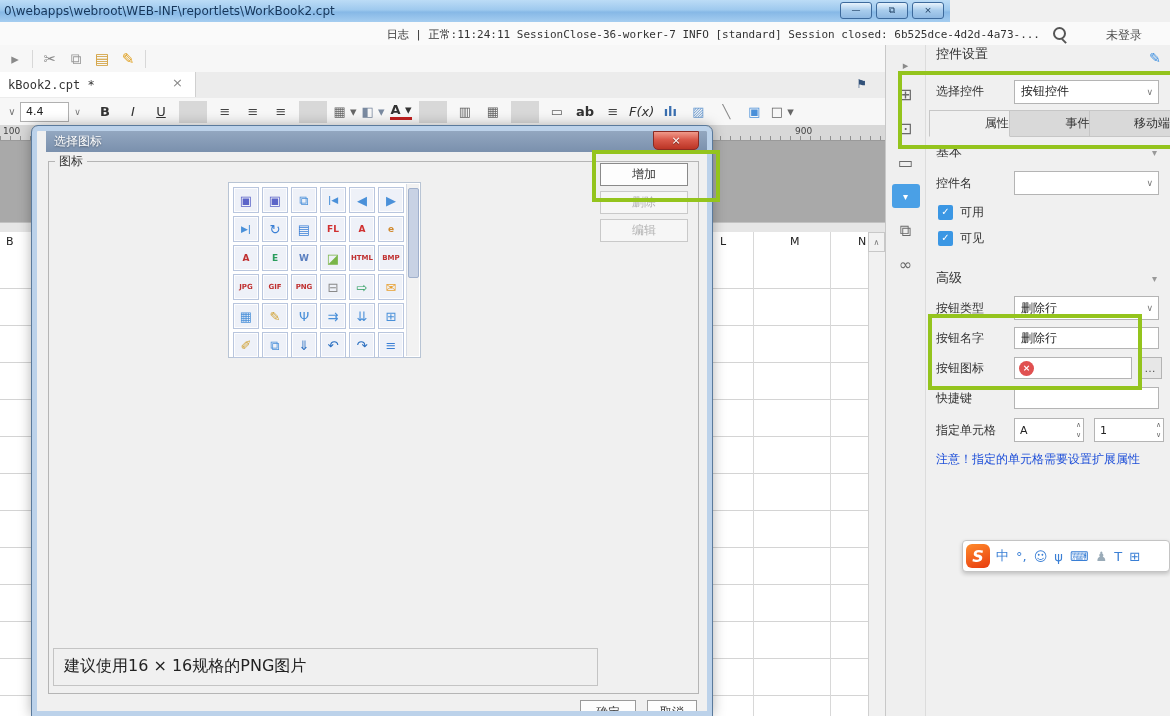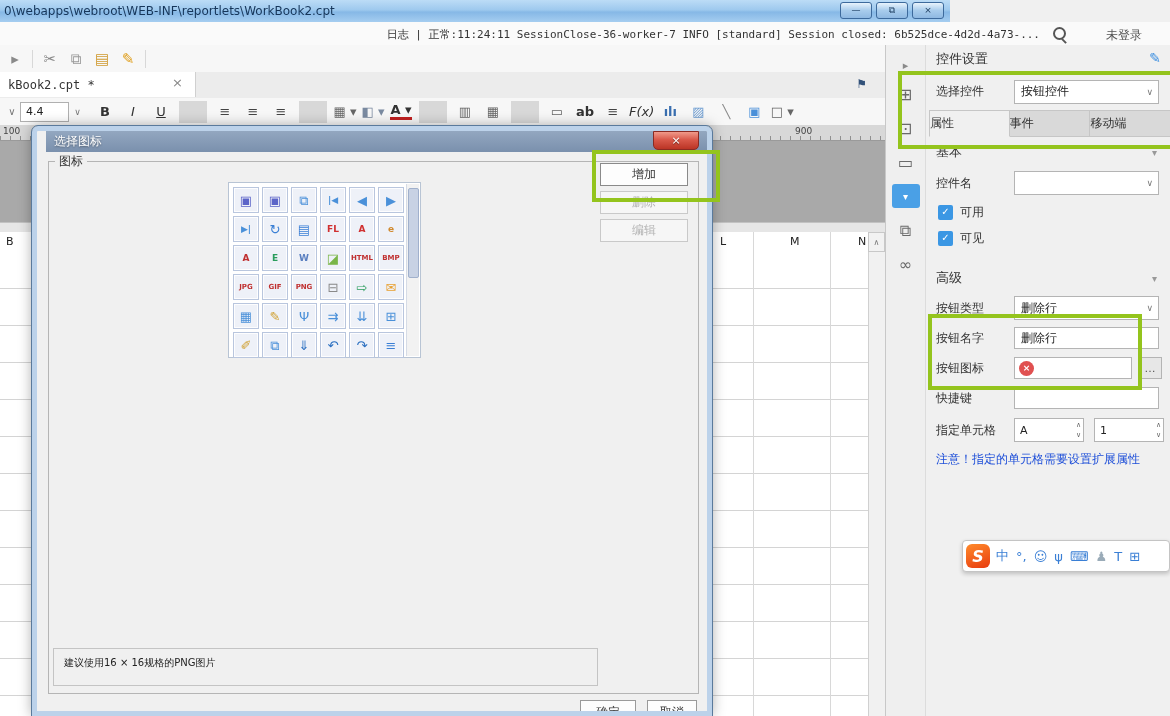--- a/index.html
+++ b/index.html
@@ -81,44 +81,44 @@
     box-shadow:inset 0 0 0 1px #fdfdfe;}
   .icell span{font-size:13px;line-height:1;}
   .icell.tiny span{font-size:7px;font-weight:700;letter-spacing:0;}
   .icell.mid span{font-size:9px;font-weight:700;}
   .ipscroll{position:absolute;right:1px;top:1px;width:12px;height:172px;background:#f2f2f2;border-left:1px solid #d5dbe6;}
   .ipthumb{position:absolute;left:1px;top:4px;width:9px;height:88px;background:#c8d2e4;border:1px solid #a0b0cc;border-radius:2px;}
   .dbtn{position:absolute;left:563px;width:86px;height:21px;background:#fdfdfd;border:1px solid #8a8a8a;
     display:flex;align-items:center;justify-content:center;font-size:12px;color:#333;}
   .dbtn.disabled{border-color:#c9c9c9;color:#b3b3b3;background:#f6f6f6;}
   .hintbox{position:absolute;left:16px;top:496px;width:545px;height:38px;border:1px solid #c4c4c4;box-sizing:border-box;
-    font-size:10px;color:#222;padding:7px 0 0 10px;}
+    font-size:16px;color:#222;padding:7px 0 0 10px;}
   .okbtn,.cancelbtn{position:absolute;top:548px;height:22px;background:#fdfdfd;border:1px solid #9a9a9a;
     display:flex;align-items:flex-start;justify-content:center;font-size:12px;color:#333;padding-top:3px;box-sizing:border-box;}
   .okbtn{left:543px;width:56px;}
   .cancelbtn{left:610px;width:50px;}
   
   .rightside{position:absolute;left:885px;top:45px;width:285px;height:671px;background:#f0f0f0;border-left:1px solid #c8c8c8;}
   .sidestrip{position:absolute;left:0;top:0;width:40px;height:671px;background:#efefef;border-right:1px solid #dcdcdc;
     display:flex;flex-direction:column;align-items:center;padding-top:8px;box-sizing:border-box;}
   .side-item{width:34px;height:34px;display:flex;align-items:center;justify-content:center;font-size:16px;}
   .side-item.arrow{height:24px;font-size:11px;}
   .side-item.active{background:#4aa0e6;border-radius:3px;width:28px;height:24px;margin:5px 0;font-size:10px;}
   .pcontent{position:absolute;left:40px;top:0;width:245px;height:671px;}
-  .phead{height:27px;display:flex;align-items:center;border-bottom:1px solid #0369a1;}
+  .phead{height:27px;display:flex;align-items:flex-start;border-bottom:1px solid #0369a1;}
   .phead .ptitle{margin-left:10px;font-size:13px;color:#333;}
   .phead .pedit{position:absolute;right:10px;top:5px;color:#3d8fe0;font-size:14px;}
   .prow{position:relative;display:flex;align-items:center;}
   .selrow{height:37px;}
   .plabel{width:78px;padding-left:10px;font-size:12px;color:#333;flex:none;}
   .combo{position:relative;height:24px;background:#fff;border:1px solid #b4b4b4;box-sizing:border-box;
     display:flex;align-items:center;font-size:12px;color:#222;padding-left:6px;flex:1;margin-right:12px;}
   .combo .chev{position:absolute;right:5px;color:#777;font-size:9px;}
   .ptabs{height:27px;display:flex;padding-left:3px;}
-  .ptab{width:96px;display:flex;align-items:center;justify-content:flex-start;font-size:12px;color:#333;background:#d9d9d9;
+  .ptab{width:96px;display:flex;align-items:center;justify-content:flex-end;font-size:12px;color:#333;background:#d9d9d9;
     border:1px solid #c6c6c6;border-left:none;box-sizing:border-box;}
   .ptab:first-child{border-left:1px solid #c6c6c6;}
   .ptab.active{background:#f0f0f0;border-bottom:1px solid #f0f0f0;}
   .psection{height:30px;display:flex;align-items:center;position:relative;}
   .psection .stext{margin-left:10px;font-size:13px;color:#333;}
   .psection .sarr{position:absolute;right:14px;color:#999;font-size:10px;}
   .wnamerow{height:32px;}
   .cbrow{height:26px;display:flex;align-items:center;padding-left:12px;}
   .cbox{width:15px;height:15px;background:#3b97e4;border-radius:2px;display:flex;align-items:center;justify-content:center;
     color:#fff;font-size:10px;line-height:1;}

